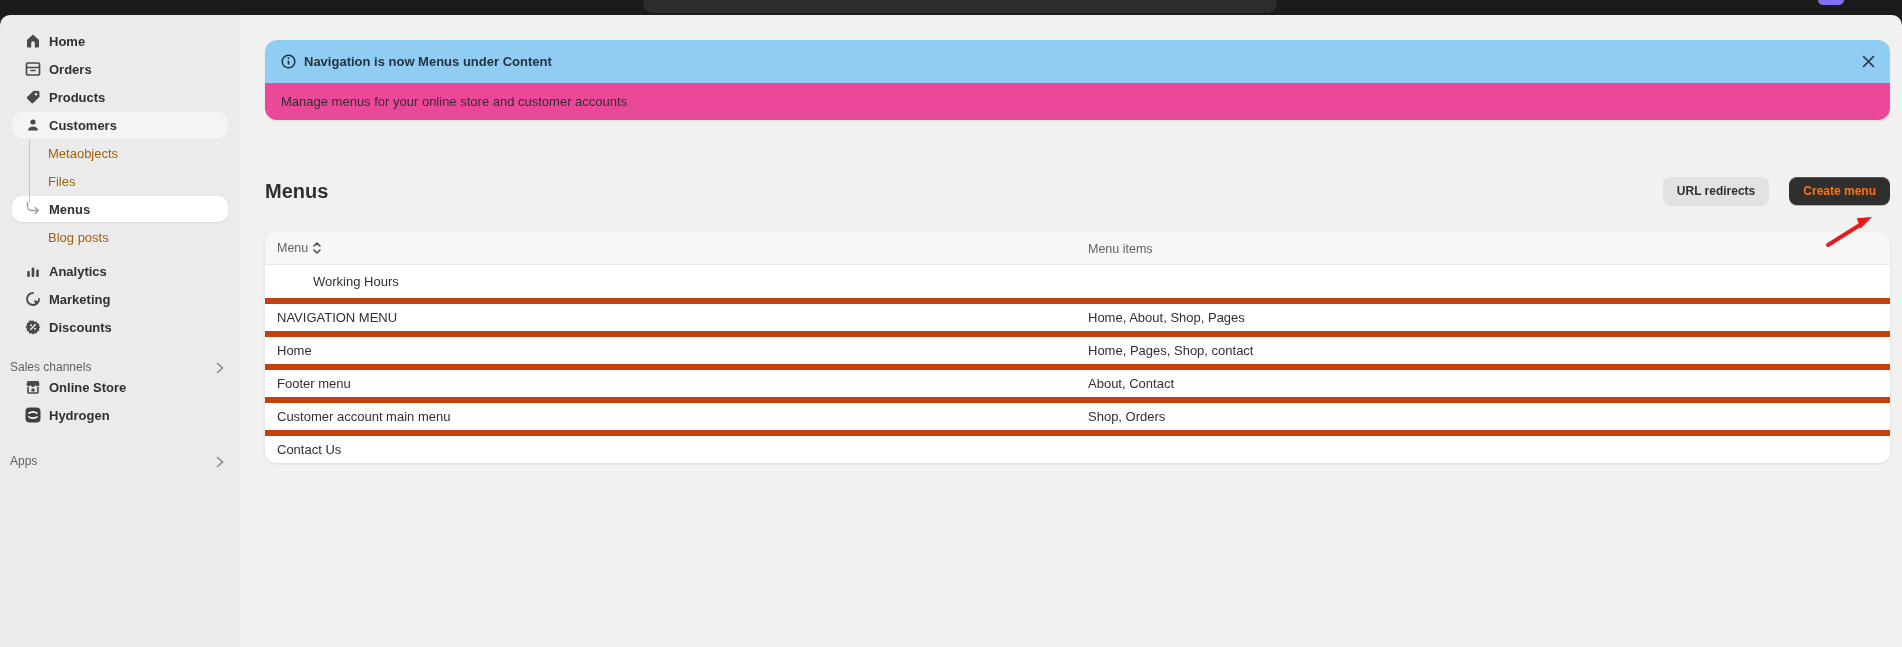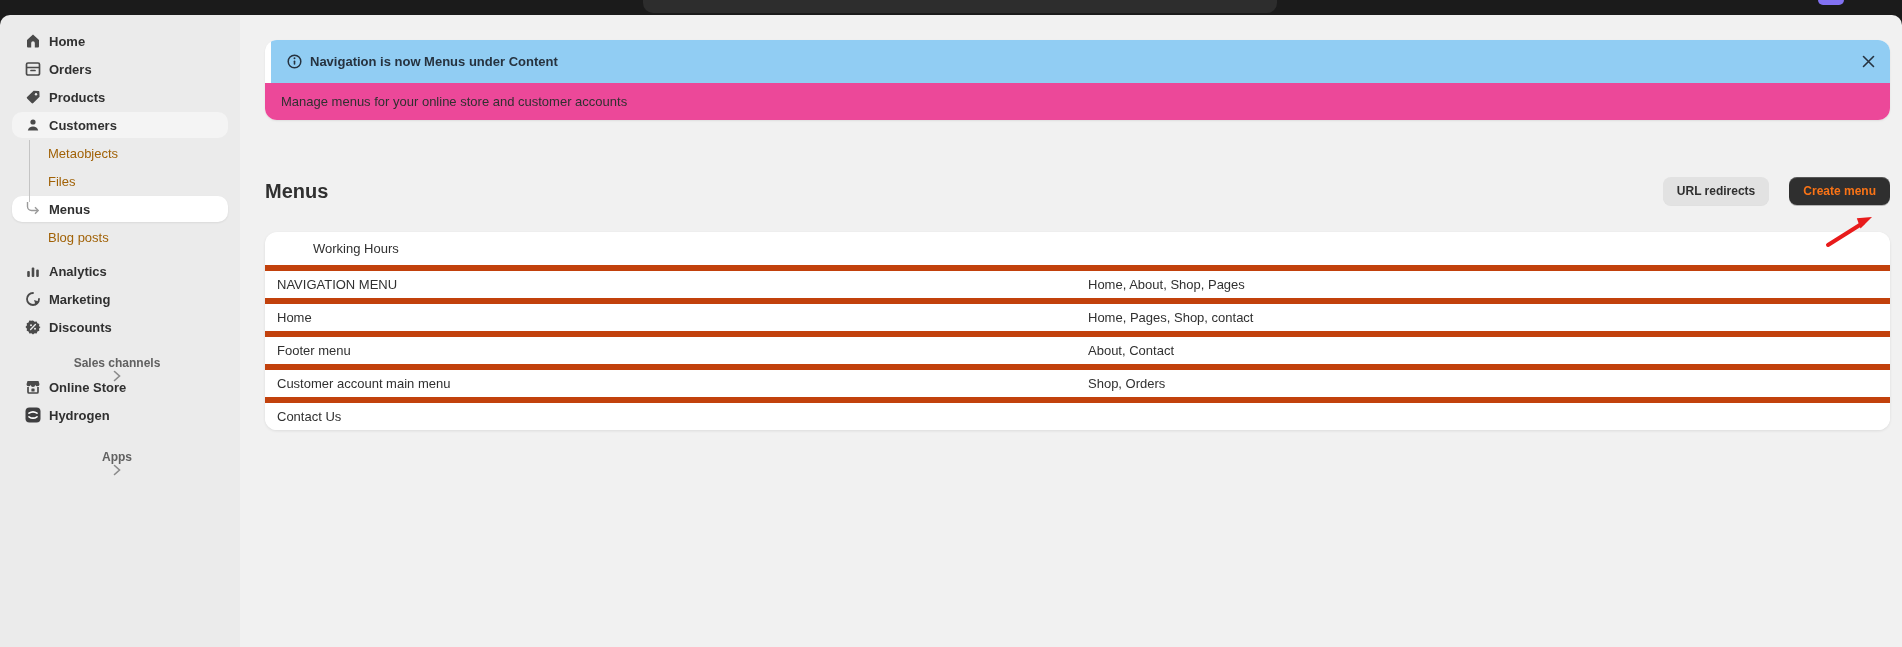--- a/index.html
+++ b/index.html
@@ -38,38 +38,38 @@
   .nav-item .ico { width:17px; height:17px; flex:none; display:flex; align-items:center; justify-content:center; }
   .nav-item .lbl { margin-left:8px; white-space:nowrap; }
   .nav-item.hl { background:#f4f4f4; }
   .nav-item.selected { background:#ffffff; box-shadow:0 1px 2px rgba(0,0,0,.08); }
   .nav-item.sub { padding-left:36px; font-weight:500; color:#a16207; }
   .nav-item.gap-top { margin-top:8px; }
   .subtree { position:relative; }
   .subtree-line { position:absolute; left:29px; top:0; width:1px; height:62px; background:#c4c4c4; }
   .section-head {
     height:18px; margin:16px 0 0 0; padding:0 16px 0 10px;
-    display:flex; align-items:center; justify-content:space-between;
-    font-size:12px; font-weight:700; color:#616161; cursor:pointer;flex-direction:column;
+    display:flex; align-items:flex-end; justify-content:space-between;
+    font-size:12px; font-weight:400; color:#616161; cursor:pointer;
   }
   .section-head.apps { margin-top:22px; }
   .channels-first { margin-top:0; }
   svg.glyph { display:block; }
 
   
   .main { flex:1; background:#f1f1f1; padding:0 12px 0 25px; position:relative; }
 
   .banner {
     margin-top:25px; border-radius:12px; overflow:hidden;
     box-shadow:0 1px 2px rgba(0,0,0,.08); background:#ffffff;
   }
   .banner-head {
     position:relative; height:43px; background:#91cdf3;
     display:flex; align-items:center; padding:0 16px;
-    color:#26323f; font-size:13px; font-weight:700;margin-left:6px;
+    color:#26323f; font-size:13px; font-weight:700;
   }
   .banner-head .info { margin-right:8px; display:flex; }
   .banner-close {
     position:absolute; right:8px; top:7px; width:28px; height:28px;
     border:none; background:transparent; border-radius:8px; cursor:pointer;
     display:flex; align-items:center; justify-content:center; color:#26323f;
   }
   .banner-body {
     height:37px; display:flex; align-items:center; padding:0 16px;
     font-size:13px; color:#303030; background:#ec4899;
@@ -284,20 +284,34 @@
 
     <div class="page-head">
       <div class="page-title">Menus</div>
       <div class="page-actions">
         <button class="btn btn-secondary">URL redirects</button>
         <button class="btn btn-primary">Create menu</button>
       </div>
     </div>
 
     <div class="card">
+      <div class="t-row t-head">
+        <div class="t-col1">
+          <span class="hcell">Menu</span>
+          <span class="sort">
+            <svg class="glyph" width="8" height="12" viewBox="0 0 8 12">
+                <path d="M1 4 4 1l3 3" fill="none" stroke="#4a4a4a" stroke-width="1.5" stroke-linecap="round" stroke-linejoin="round"></path>
+                <path d="M1 8l3 3 3-3" fill="none" stroke="#4a4a4a" stroke-width="1.5" stroke-linecap="round" stroke-linejoin="round"></path>
+              </svg>
+          </span>
+        </div>
+        <div class="t-col2">
+          <span class="hcell">Menu items</span>
+        </div>
+      </div>
 
       <div class="t-body">
         <div class="t-row">
           <div class="t-col1">Working Hours</div>
           <div class="t-col2"></div>
         </div>
         <div class="t-row">
           <div class="t-col1">NAVIGATION MENU</div>
           <div class="t-col2">Home, About, Shop, Pages</div>
         </div>

